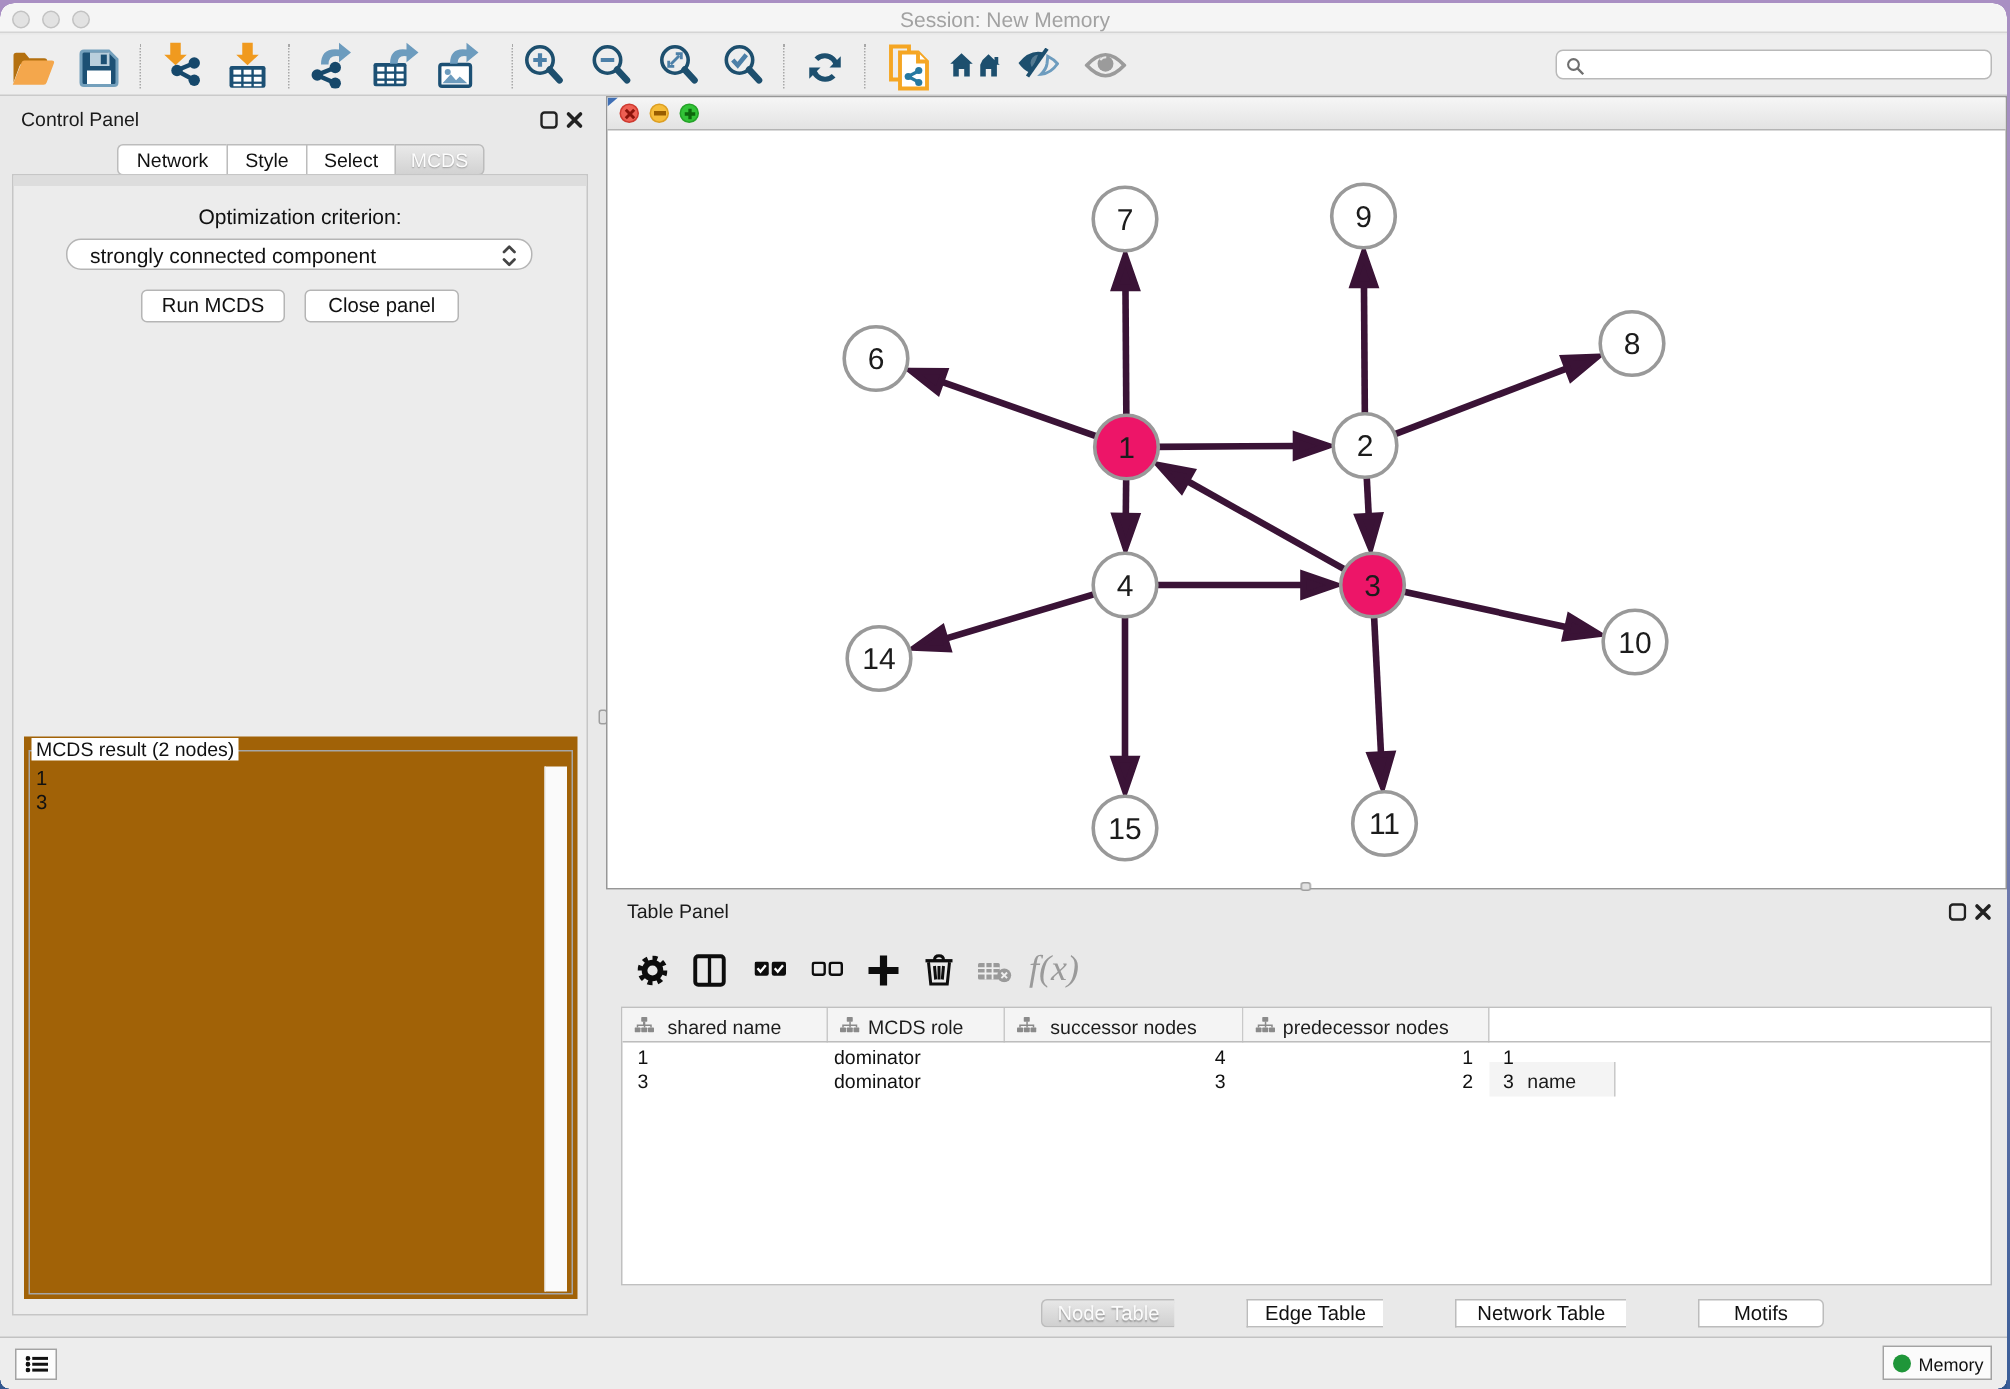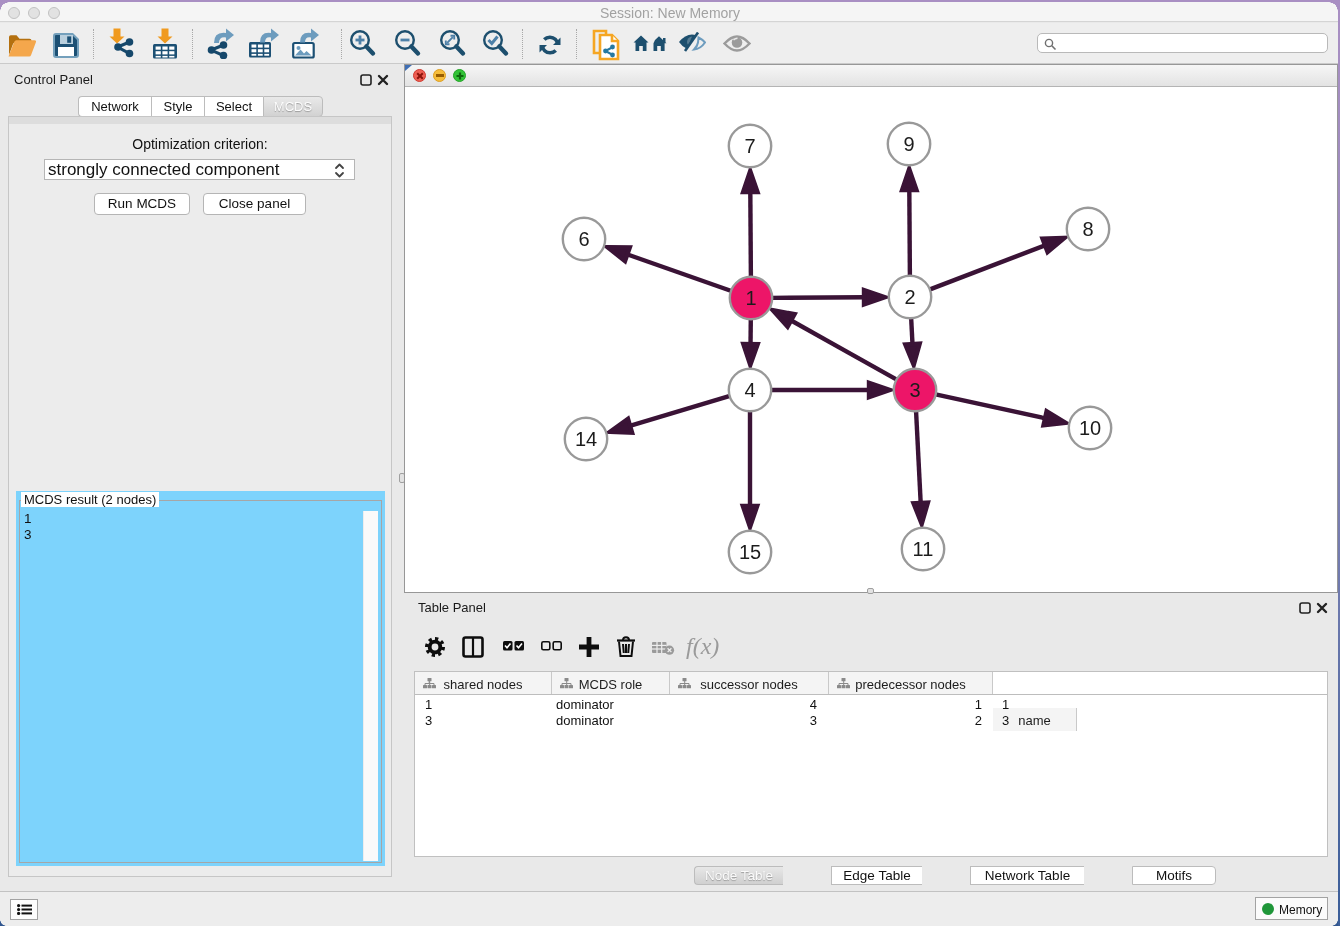--- a/index.html
+++ b/index.html
@@ -12,23 +12,23 @@
 .toolbar { position:absolute; left:0; top:23px; width:1340px; height:41px; background:#eeeeee; border-bottom:1px solid #cacaca; }
 .sep { position:absolute; height:30px; width:0; border-left:1px dotted #a8a8a8; }
 .search { position:absolute; left:1037px; top:33px; width:291px; height:20px; background:#fff; border:1px solid #b9b9b9; border-radius:5px; }
 .cp-title { position:absolute; left:14px; top:72px; font-size:13px; color:#1a1a1a; }
 .tabs { position:absolute; top:96px; height:21px; display:flex; }
 .tab { height:21px; background:#fff; border:1px solid #bcbcbc; border-right:none; font-size:13px; color:#111; text-align:center; line-height:20px; }
 .tab.first { border-radius:4px 0 0 4px; }
 .tab.last { border-radius:0 4px 4px 0; border-right:1px solid #bcbcbc; }
 .tab.sel { background:linear-gradient(180deg,#e9e9e9,#d2d2d2); color:#fdfdfd; text-shadow:0 1px 1px #9a9a9a; }
 .cpanel { position:absolute; left:8px; top:116px; width:384px; height:761px; background:#ececec; border:1px solid #c6c6c6; }
-.combo { position:absolute; left:44px; top:159px; width:311px; height:21px; background:#fff; border:1px solid #b5b5b5; border-radius:0; font-size:17px; color:#111; line-height:20px; padding-left:3px; }
+.combo { position:absolute; left:44px; top:159px; width:311px; height:21px; background:#fff; border:1px solid #b5b5b5; border-radius:10px; font-size:14px; color:#111; line-height:20px; padding-left:15px; }
 .btn { position:absolute; height:22px; background:#fff; border:1px solid #b5b5b5; border-radius:4px; font-size:13.5px; color:#111; text-align:center; line-height:20px; }
-.resultbox { position:absolute; left:16px; top:491px; width:369px; height:375px; background:#7dd3fc; }
+.resultbox { position:absolute; left:16px; top:491px; width:369px; height:375px; background:#a16207; }
 .resultborder { position:absolute; left:3px; top:9px; right:3px; bottom:3px; border:1px solid #a6a6a6; }
 .resultlegend { position:absolute; left:5px; top:1px; background:#fff; padding:0 3px; font-size:13px; color:#111; }
 .netwin { position:absolute; left:404px; top:64px; width:934px; height:529px; border:1px solid #979797; background:#fff; }
 .nettitle { position:absolute; left:0; top:0; width:100%; height:22px; background:linear-gradient(180deg,#f6f6f6,#e3e3e3); border-bottom:1px solid #b4b4b4; }
 .mac { position:absolute; top:4px; width:13px; height:13px; border-radius:50%; }
 .nettitle-text { position:absolute; top:4px; left:0; width:100%; text-align:center; font-size:13px; color:#111; }
 .tp-title { position:absolute; left:418px; top:600px; font-size:13px; color:#1a1a1a; }
 .ttable { position:absolute; left:414px; top:671px; width:914px; height:186px; background:#fff; border:1px solid #c0c0c0; }
 .thcell { position:absolute; top:0; height:23px; background:#f4f4f4; border-right:1px solid #c9c9c9; }
 .thcell span { position:absolute; top:5px; left:0; font-size:13px; color:#1c1c1c; width:100%; text-align:center; }
@@ -357,21 +357,21 @@
       <line x1="5" y1="1" x2="5" y2="12"></line>
       <line x1="9.7" y1="1" x2="9.7" y2="12"></line>
     </g>
     <circle cx="17.5" cy="9.2" r="4.6" fill="#9a9a9a"></circle>
     <path d="M15.6 7.3 L19.4 11.1 M19.4 7.3 L15.6 11.1" stroke="#eeeeee" stroke-width="1.3"></path>
   </svg>
 <div class="abs" style="left:686px; top:633px; font-family:'Liberation Serif',serif; font-style:italic; font-size:24px; color:#9a9a9a;">f(x)</div>
 <div class="ttable"></div>
 
 <div class="thcell" style="left:415px; top:672px; width:137px;">
-    <span>shared nodes</span>
+    <span>shared name</span>
   </div>
 <div class="thcell" style="left:552px; top:672px; width:118px;">
     <span>MCDS role</span>
   </div>
 <div class="thcell" style="left:670px; top:672px; width:159px;">
     <span>successor nodes</span>
   </div>
 <div class="thcell" style="left:829px; top:672px; width:164px;">
     <span>predecessor nodes</span>
   </div>

